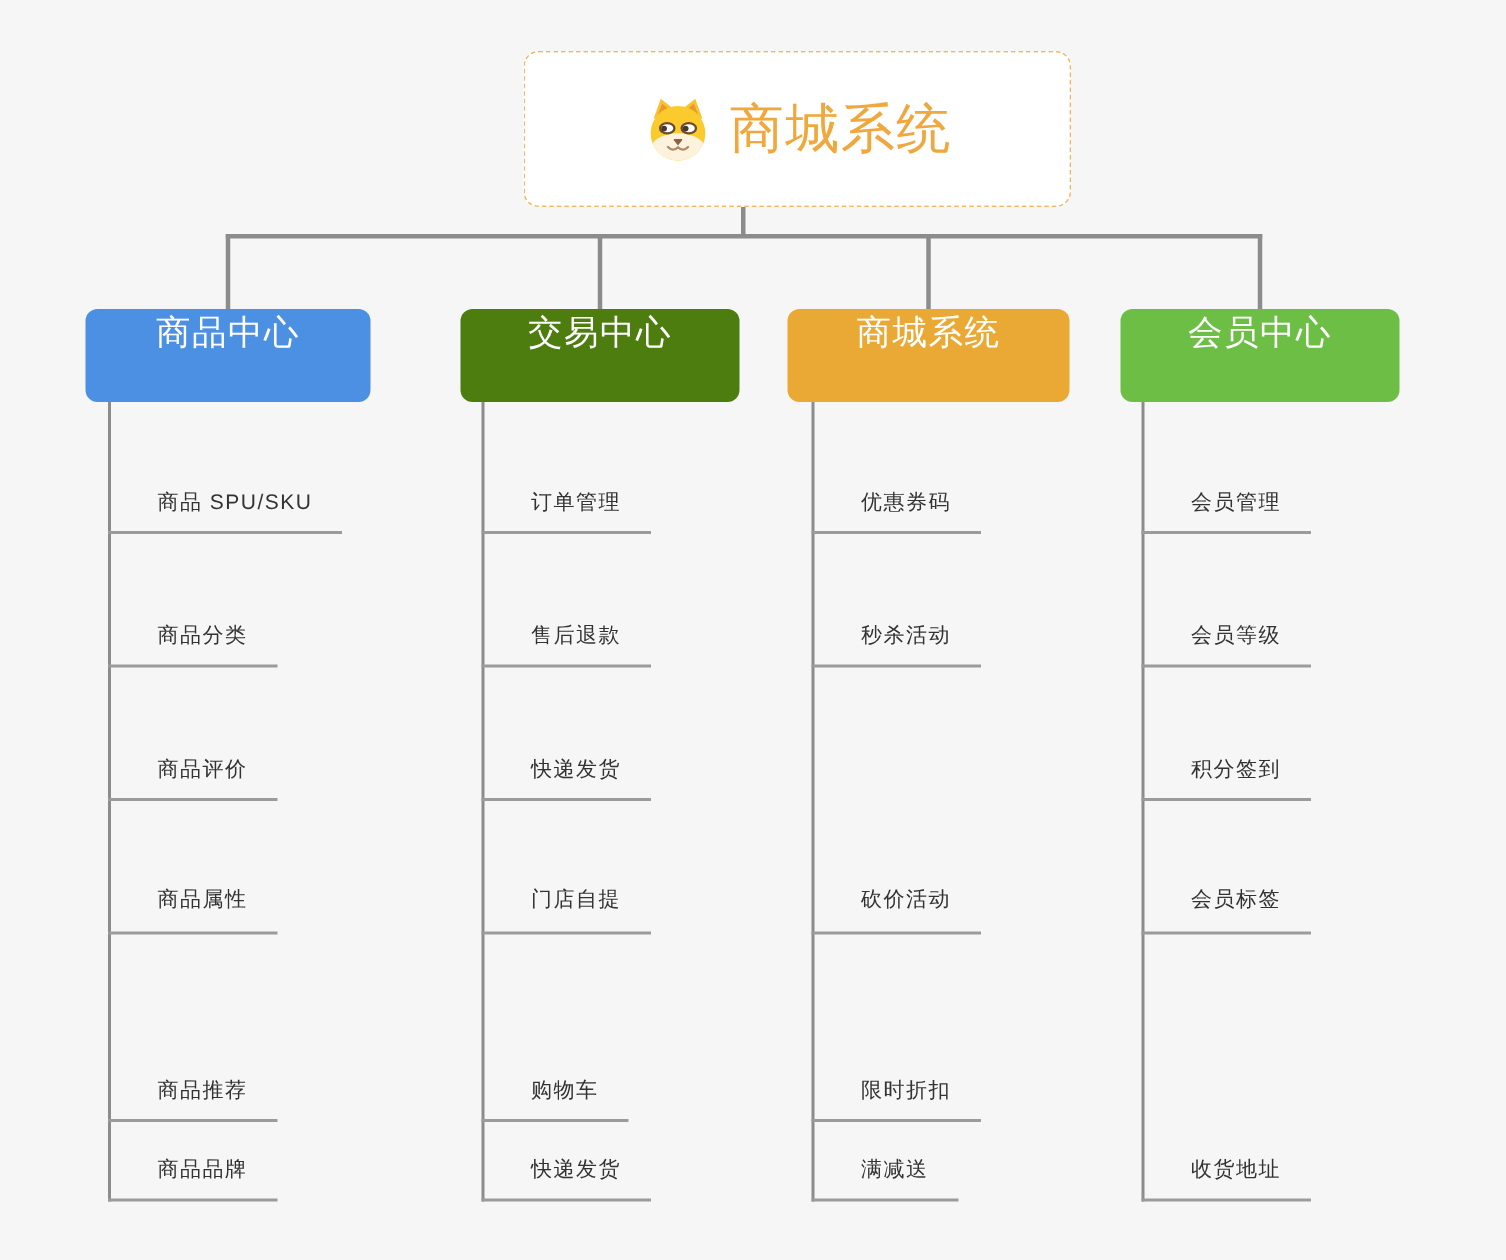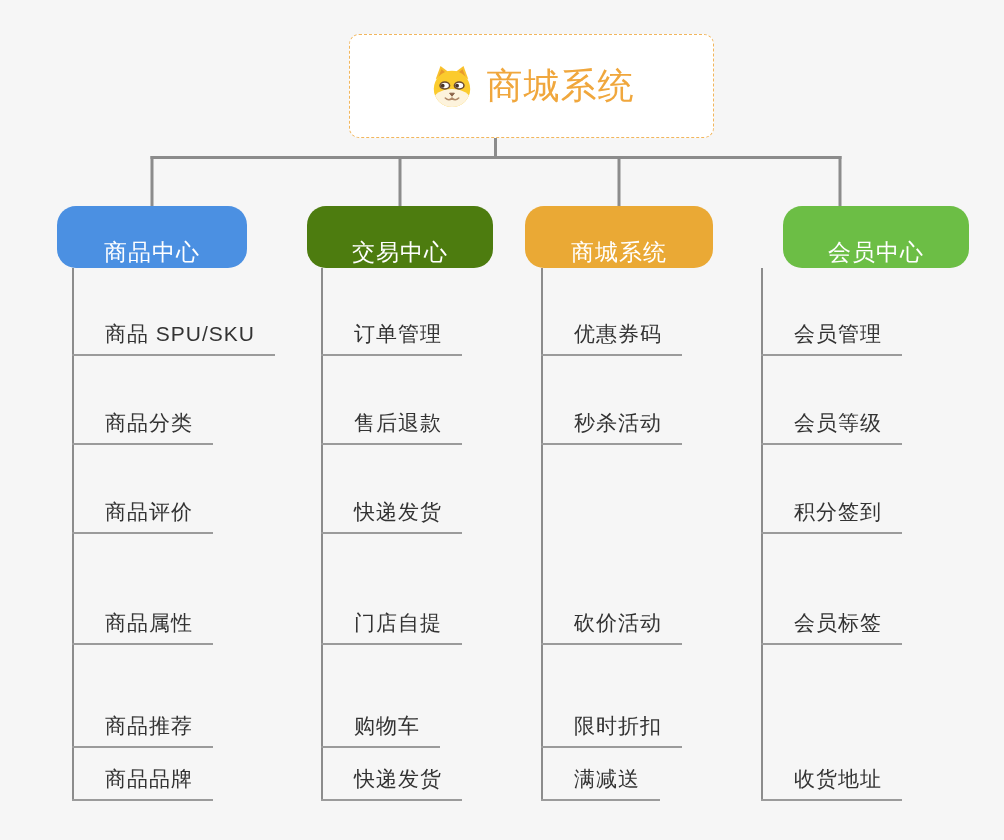--- a/index.html
+++ b/index.html
@@ -26,58 +26,58 @@
     margin-left:36px;
   }
   .root-title {
     font-size:36px; letter-spacing:1px; color:#F0A73D; font-weight:400;
     white-space:nowrap;
   }
 
   
   .branch-node {
     position:absolute; top:206px; height:62px;
-    border-radius:19px;
-    display:flex; align-items:flex-end; justify-content:center;
+    border-radius:8px;
+    display:flex; align-items:flex-start; justify-content:center;
     color:#FFFFFF; font-size:23px; letter-spacing:1px;
     cursor:pointer; white-space:nowrap;
   }
   .node-b0 { left:57px;  width:190px; }
   .node-b1 { left:307px; width:186px; }
   .node-b2 { left:525px; width:188px; }
-  .node-b3 { left:747px; width:186px;margin-left:36px; }
+  .node-b3 { left:747px; width:186px; }
 
   
   .vline {
     position:absolute; top:268px; height:533px; width:2px;
     background:#8C8C8C;
   }
   .vline-b0 { left:72px; }
   .vline-b1 { left:321px; }
   .vline-b2 { left:541px; }
   .vline-b3 { left:761px; }
 
   
   .leaf {
     position:absolute;
-    font-size:21px; line-height:30px; letter-spacing:1px;
+    font-size:14px; line-height:30px; letter-spacing:1px;
     color:#333333;
     padding:0 20px 5px 33px;
     border-bottom:2px solid #9B9B9B;
     white-space:nowrap;
     cursor:pointer;
   }
   .col-b0 { left:72px; }
   .col-b1 { left:321px; }
   .col-b2 { left:541px; }
   .col-b3 { left:761px; }
   .row-0 { top:319px; }
   .row-1 { top:408px; }
   .row-2 { top:497px; }
-  .row-3 { top:608px; }
+  .row-3 { top:586px;font-family:Liberation Serif, serif; }
   .row-4 { top:675px;margin-top:36px; }
   .row-5 { top:764px; }
 </style>
 </head>
 <body>
 
 <div class="stage">
 
   <svg class="connectors" width="1004" height="840">
     <g stroke="#8C8C8C" stroke-width="3" fill="none">

